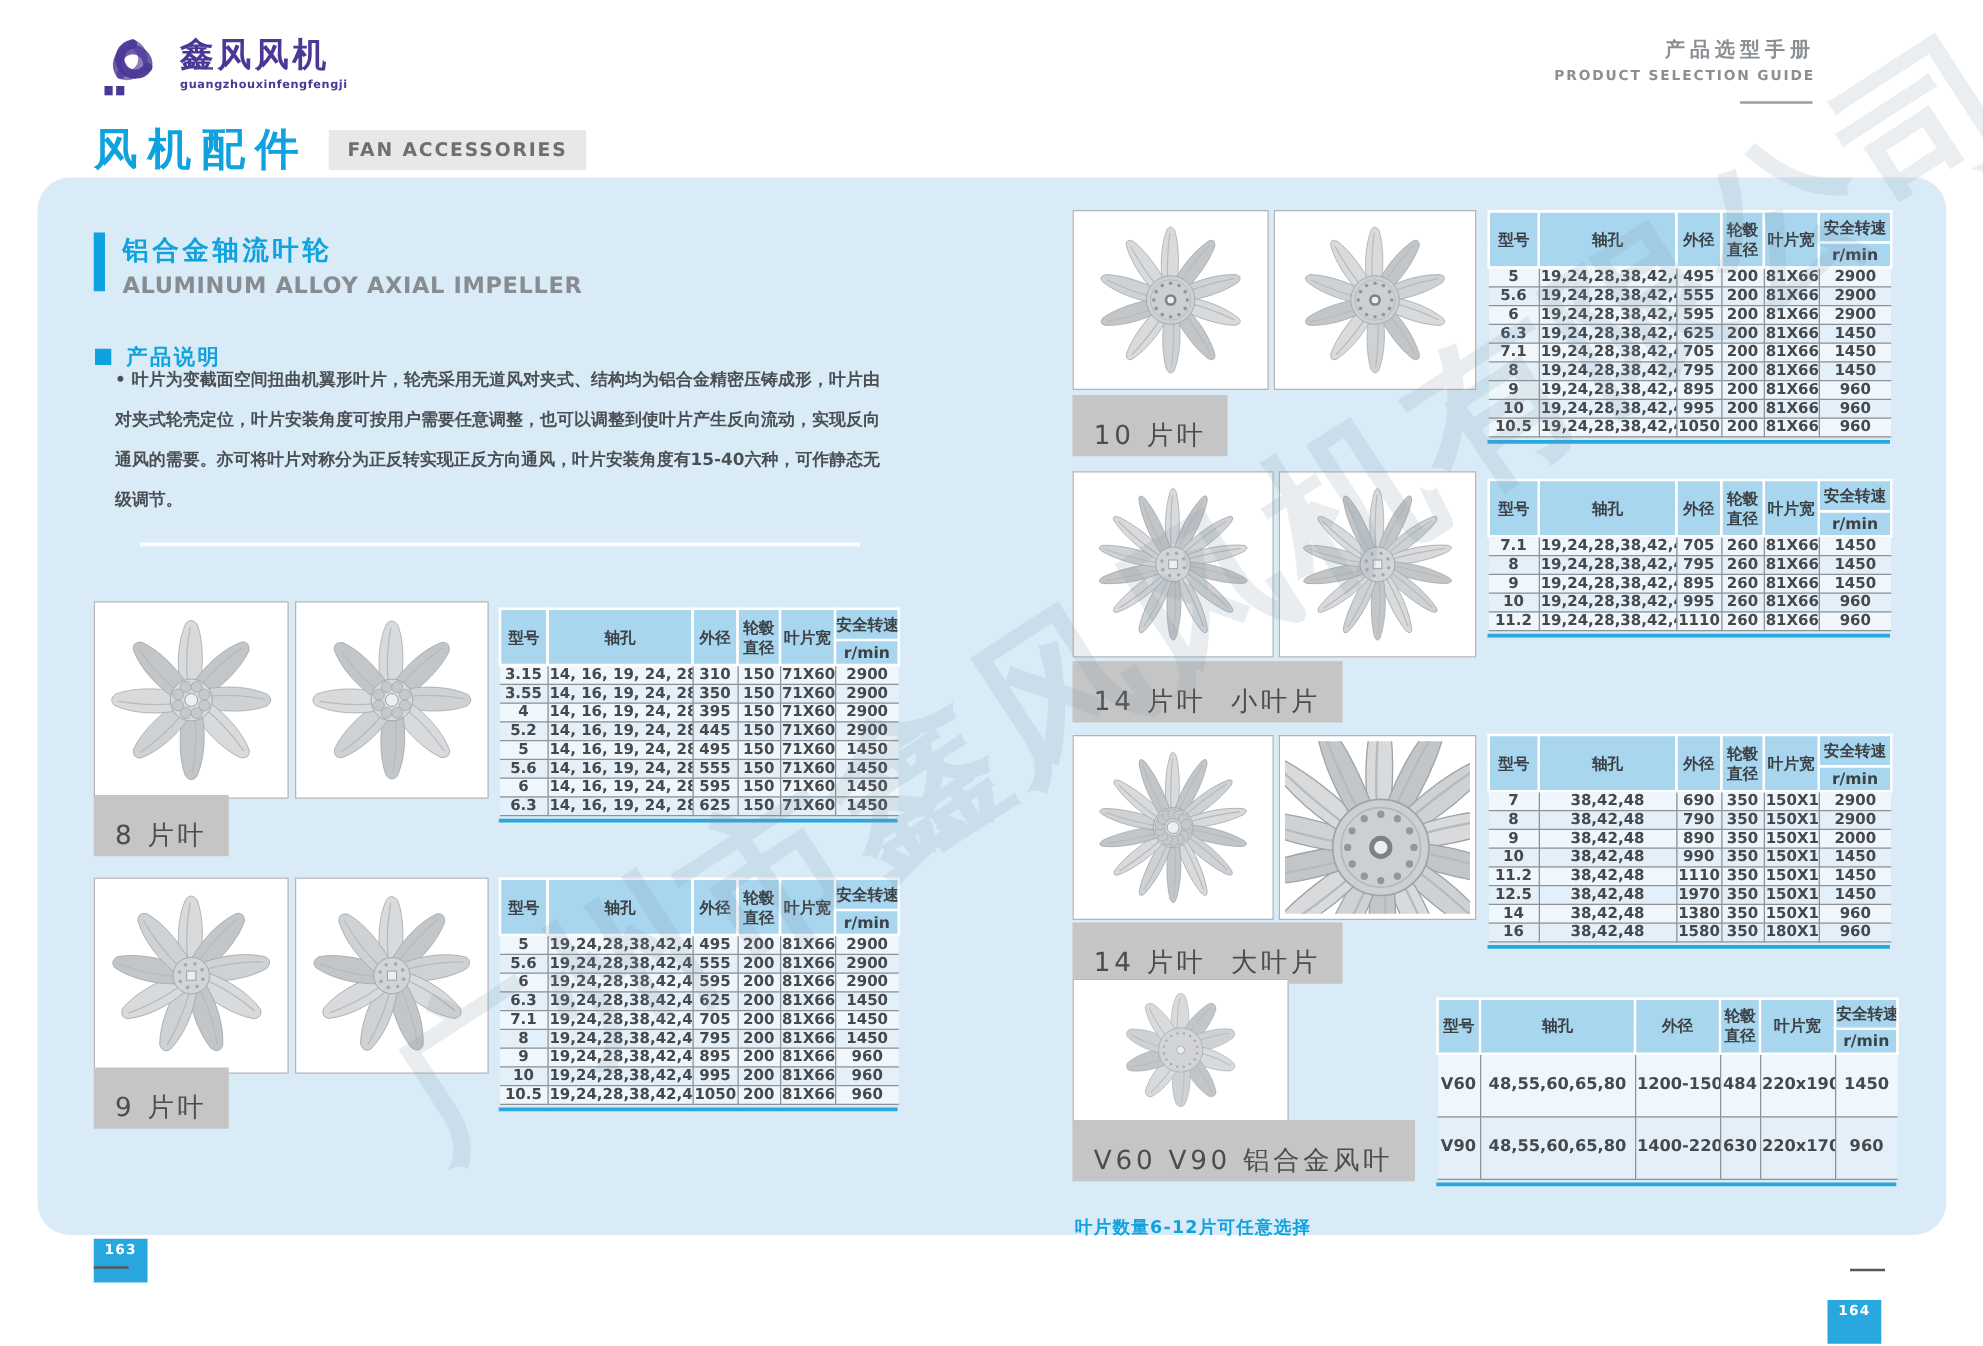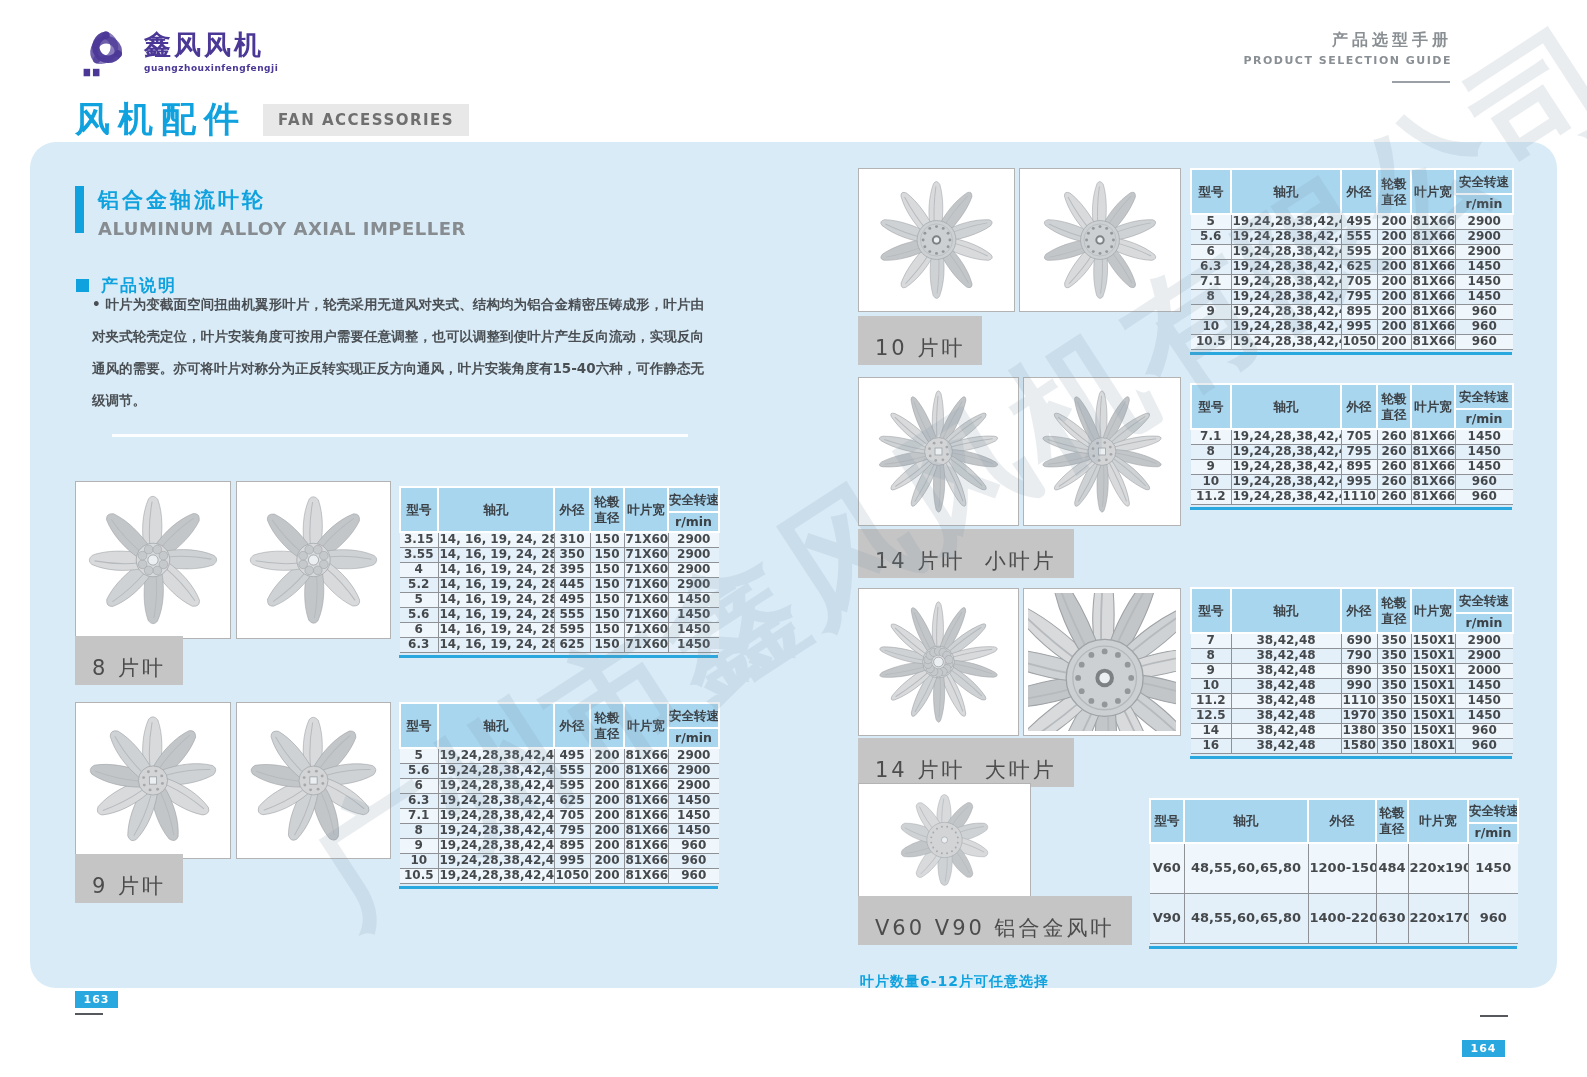--- a/index.html
+++ b/index.html
@@ -68,21 +68,21 @@
   table.spec tbody tr:nth-child(even) td { background:#e3f0fa; }
   table.spec tbody td:first-child { border-left:none; }
   table.spec tbody td:last-child { border-right:none; }
   table.spec tbody tr:first-child td { border-top:none; }
   .tbl.v-table table.spec tbody td { height:50px; font-size:13px; }
   .tbl.v-table table.spec thead tr:first-child th { height:24px; }
 
   
   .footer-note { position:absolute; right:137px; top:993px; font-size:13.5px; font-weight:bold;
                  color:#55595e; letter-spacing:1px; }
-  .page-badge { position:absolute; width:43px; height:17px; background:var(--badge,#29a8e0); color:#fff;
+  .page-badge { position:absolute; width:43px; height:35px; background:var(--badge,#29a8e0); color:#fff;
                 font-size:11px; font-weight:bold; text-align:center; line-height:17px; letter-spacing:1px; }
   .badge-left { left:75px; top:991px; }
   .badge-right { left:1462px; top:992px;margin-top:48px; }
   .footer-line { position:absolute; height:2px; background:#55595e; }
   .fl-left { left:75px; top:1013px; width:28px; }
   .fl-right { left:1480px; top:1015px; width:28px; }
 
   
   .watermark { position:absolute; left:330px; top:800px; font-size:132px; font-weight:bold;
                color:#7e96a8; opacity:0.16; white-space:nowrap; transform:rotate(-33deg);

